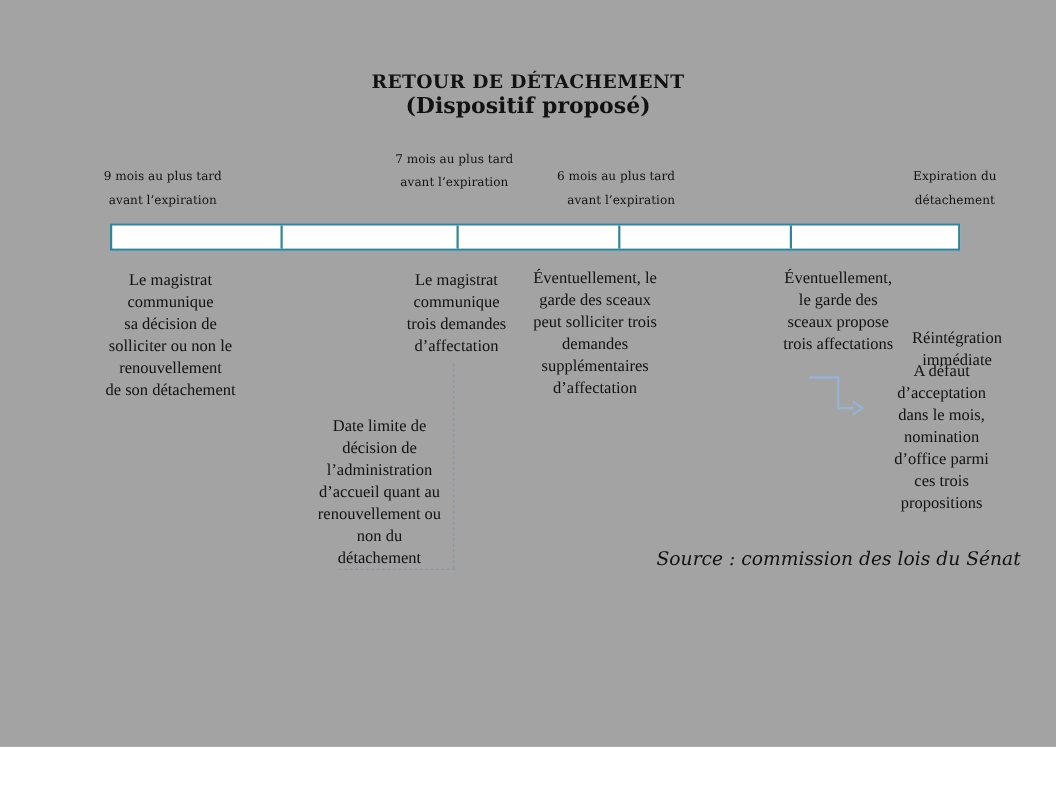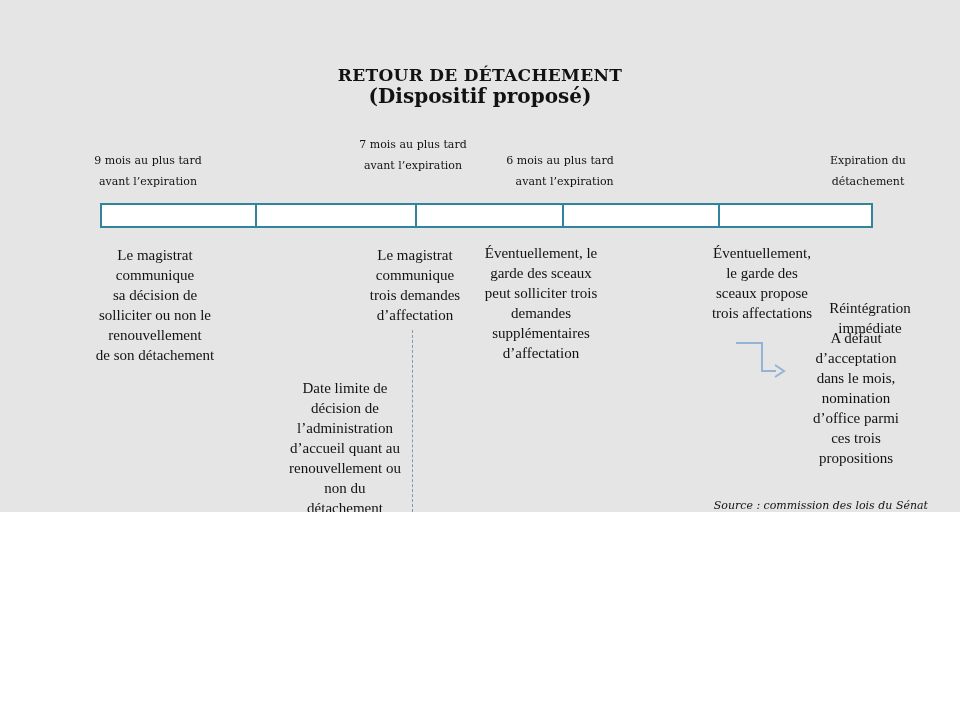--- a/index.html
+++ b/index.html
@@ -2,21 +2,21 @@
 <html><head>
 <meta charset="utf-8">
 <style>
   html,body { margin:0; padding:0; }
   body {
     width:960px; height:720px; background:#ffffff;
     font-family:"DejaVu Serif", "Liberation Serif", serif;
     color:#121212;
     --bar-border:#31849B; --dashed-connector:#8496B0; --arrow:#95B3D7;
   }
-  .page { position:relative; width:960px; height:512px; overflow:hidden; background:#e5e5e5; }
+  .page { position:relative; width:960px; height:679px; overflow:hidden; background:#a3a3a3; }
 
   .title-block { position:absolute; left:0; right:0; top:64px; text-align:center; font-weight:bold; }
   .title-l1 { font-size:17px; line-height:22px; letter-spacing:.3px; }
   .title-l2 { font-size:20px; line-height:21px; }
 
   .center-abs { position:absolute; transform:translateX(-50%); text-align:center; white-space:pre-line; }
   .txt { font-size:15px; line-height:20px;font-family:Liberation Serif, serif; }
   .milestone { font-size:11px; line-height:21px; }
 
   .bar {
@@ -24,21 +24,21 @@
     border:2px solid var(--bar-border); background:#fff; box-sizing:content-box;
   }
   .divider { position:absolute; top:0; bottom:0; width:2px; background:var(--bar-border); }
   .d1 { left:153px; } .d2 { left:313px; } .d3 { left:460px; } .d4 { left:616px; }
 
   .dash-v { position:absolute; left:412px; top:330px; height:187px; width:0; border-left:1px dashed var(--dashed-connector); }
   .dash-h { position:absolute; left:308px; top:517px; width:106px; height:0; border-top:1px dashed var(--dashed-connector); }
 
   .elbow-arrow { position:absolute; left:733px; top:336px; }
 
-  .source-note { position:absolute; right:32px; top:499px; font-style:italic; font-size:11px; }
+  .source-note { position:absolute; right:32px; top:499px; font-style:italic; font-size:17px; }
 </style>
 </head>
 <body style="--bar-border: #31849B; --dashed-connector: #8496B0; --arrow: #95B3D7;">
 
 <div class="page">
 
   <div class="title-block">
     <div class="title-l1">RETOUR DE DÉTACHEMENT</div>
     <div class="title-l2">(Dispositif  proposé)</div>
   </div>

